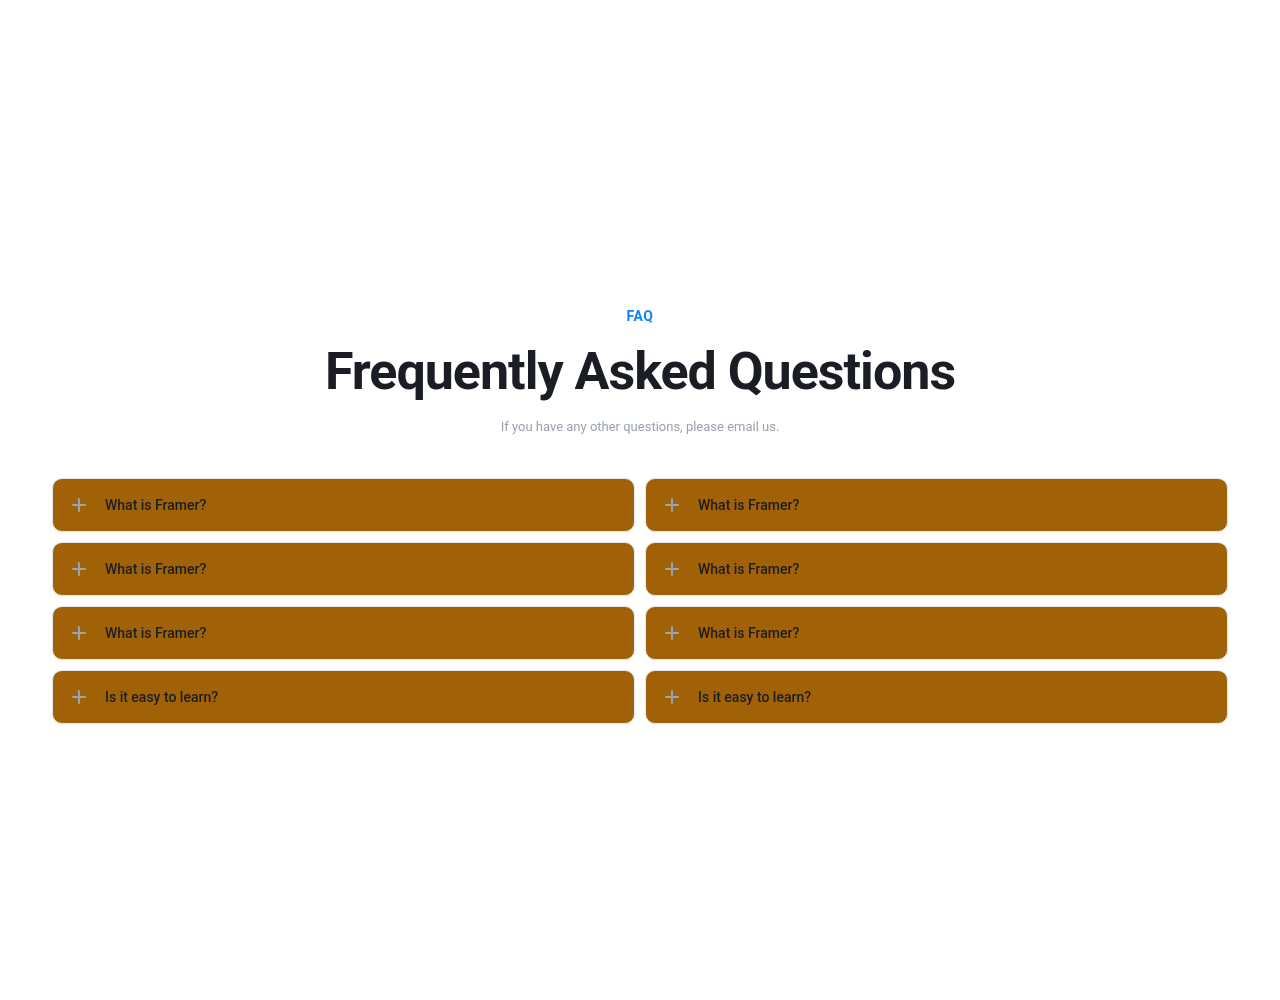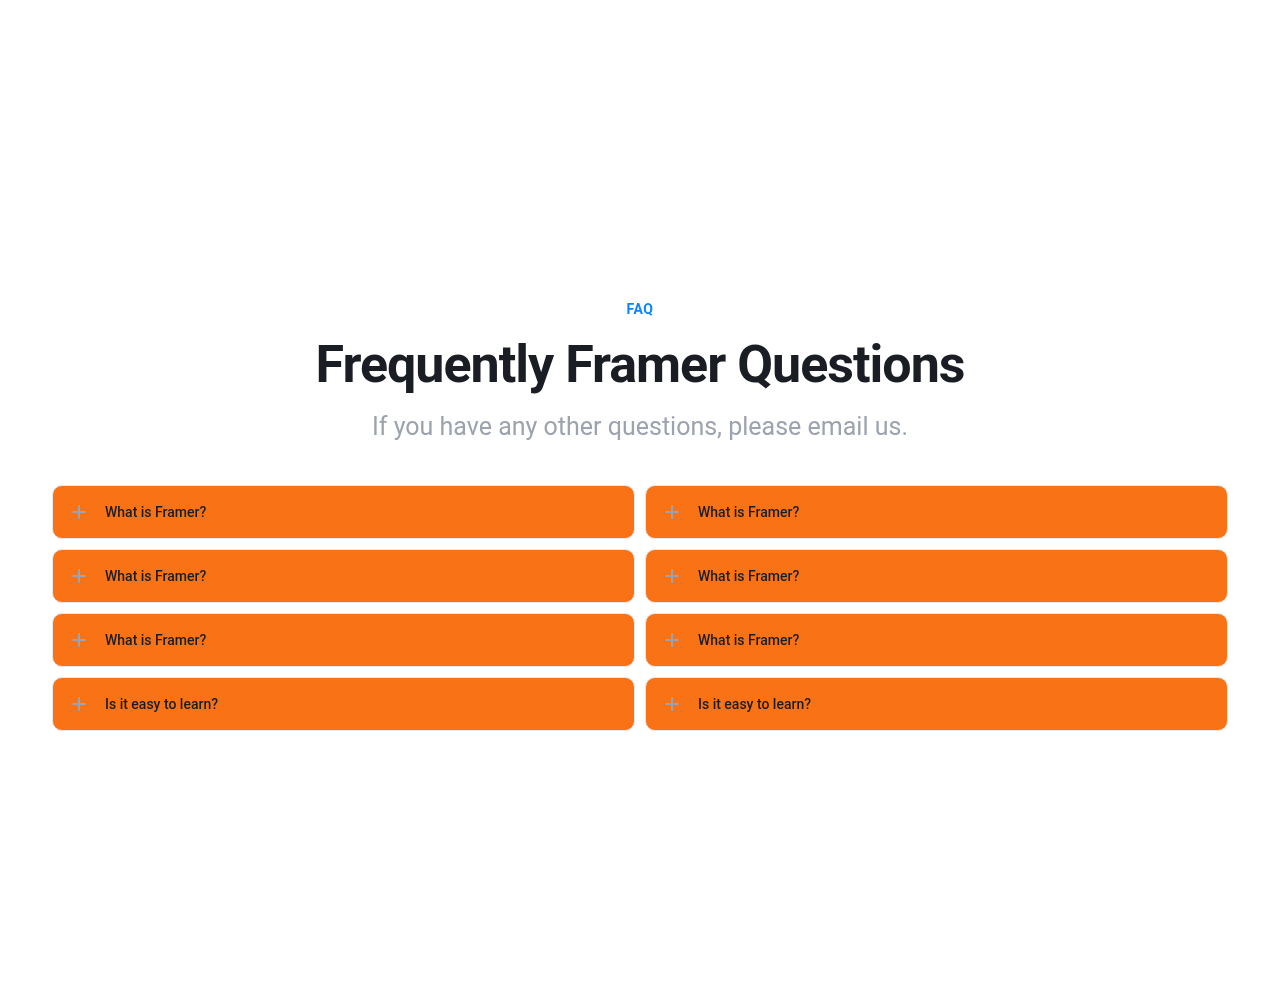--- a/index.html
+++ b/index.html
@@ -40,40 +40,40 @@
     .title {
       font-size: 52px;
       font-weight: 700;
       color: #1a1d24;
       letter-spacing: -1px;
       margin-bottom: 18px;
       line-height: 1.15;
     }
     
     .subtitle {
-      font-size: 25px;
+      font-size: 13px;
       color: #9ca3af;
       margin-bottom: 44px;
       font-weight: 400;
     }
     
     .faq-grid {
       width: 100%;
       display: grid;
       grid-template-columns: 1fr 1fr;
       gap: 10px;
     }
     
     .faq-item {
       display: flex;
       align-items: center;
       padding: 18px 18px;
       border: 1px solid #e5e7eb;
       border-radius: 10px;
-      background: #f97316;
+      background: #a16207;
       cursor: pointer;
       gap: 18px;
     }
     
     .faq-icon {
       width: 16px;
       height: 16px;
       flex-shrink: 0;
       color: #9ca3af;
       display: flex;
@@ -93,21 +93,21 @@
       font-size: 14px;
       font-weight: 500;
       color: #1a1d24;
     }
   </style>
 </head>
 <body>
 
 <div class="container">
   <div class="eyebrow">FAQ</div>
-  <h1 class="title">Frequently Framer Questions</h1>
+  <h1 class="title">Frequently Asked Questions</h1>
   <p class="subtitle">If you have any other questions, please email us.</p>
 
   <div class="faq-grid">
 
     <div class="faq-item">
       <span class="faq-icon">
         <svg viewBox="0 0 16 16" fill="none">
             <path d="M8 2v12M2 8h12"></path>
           </svg>
       </span>

